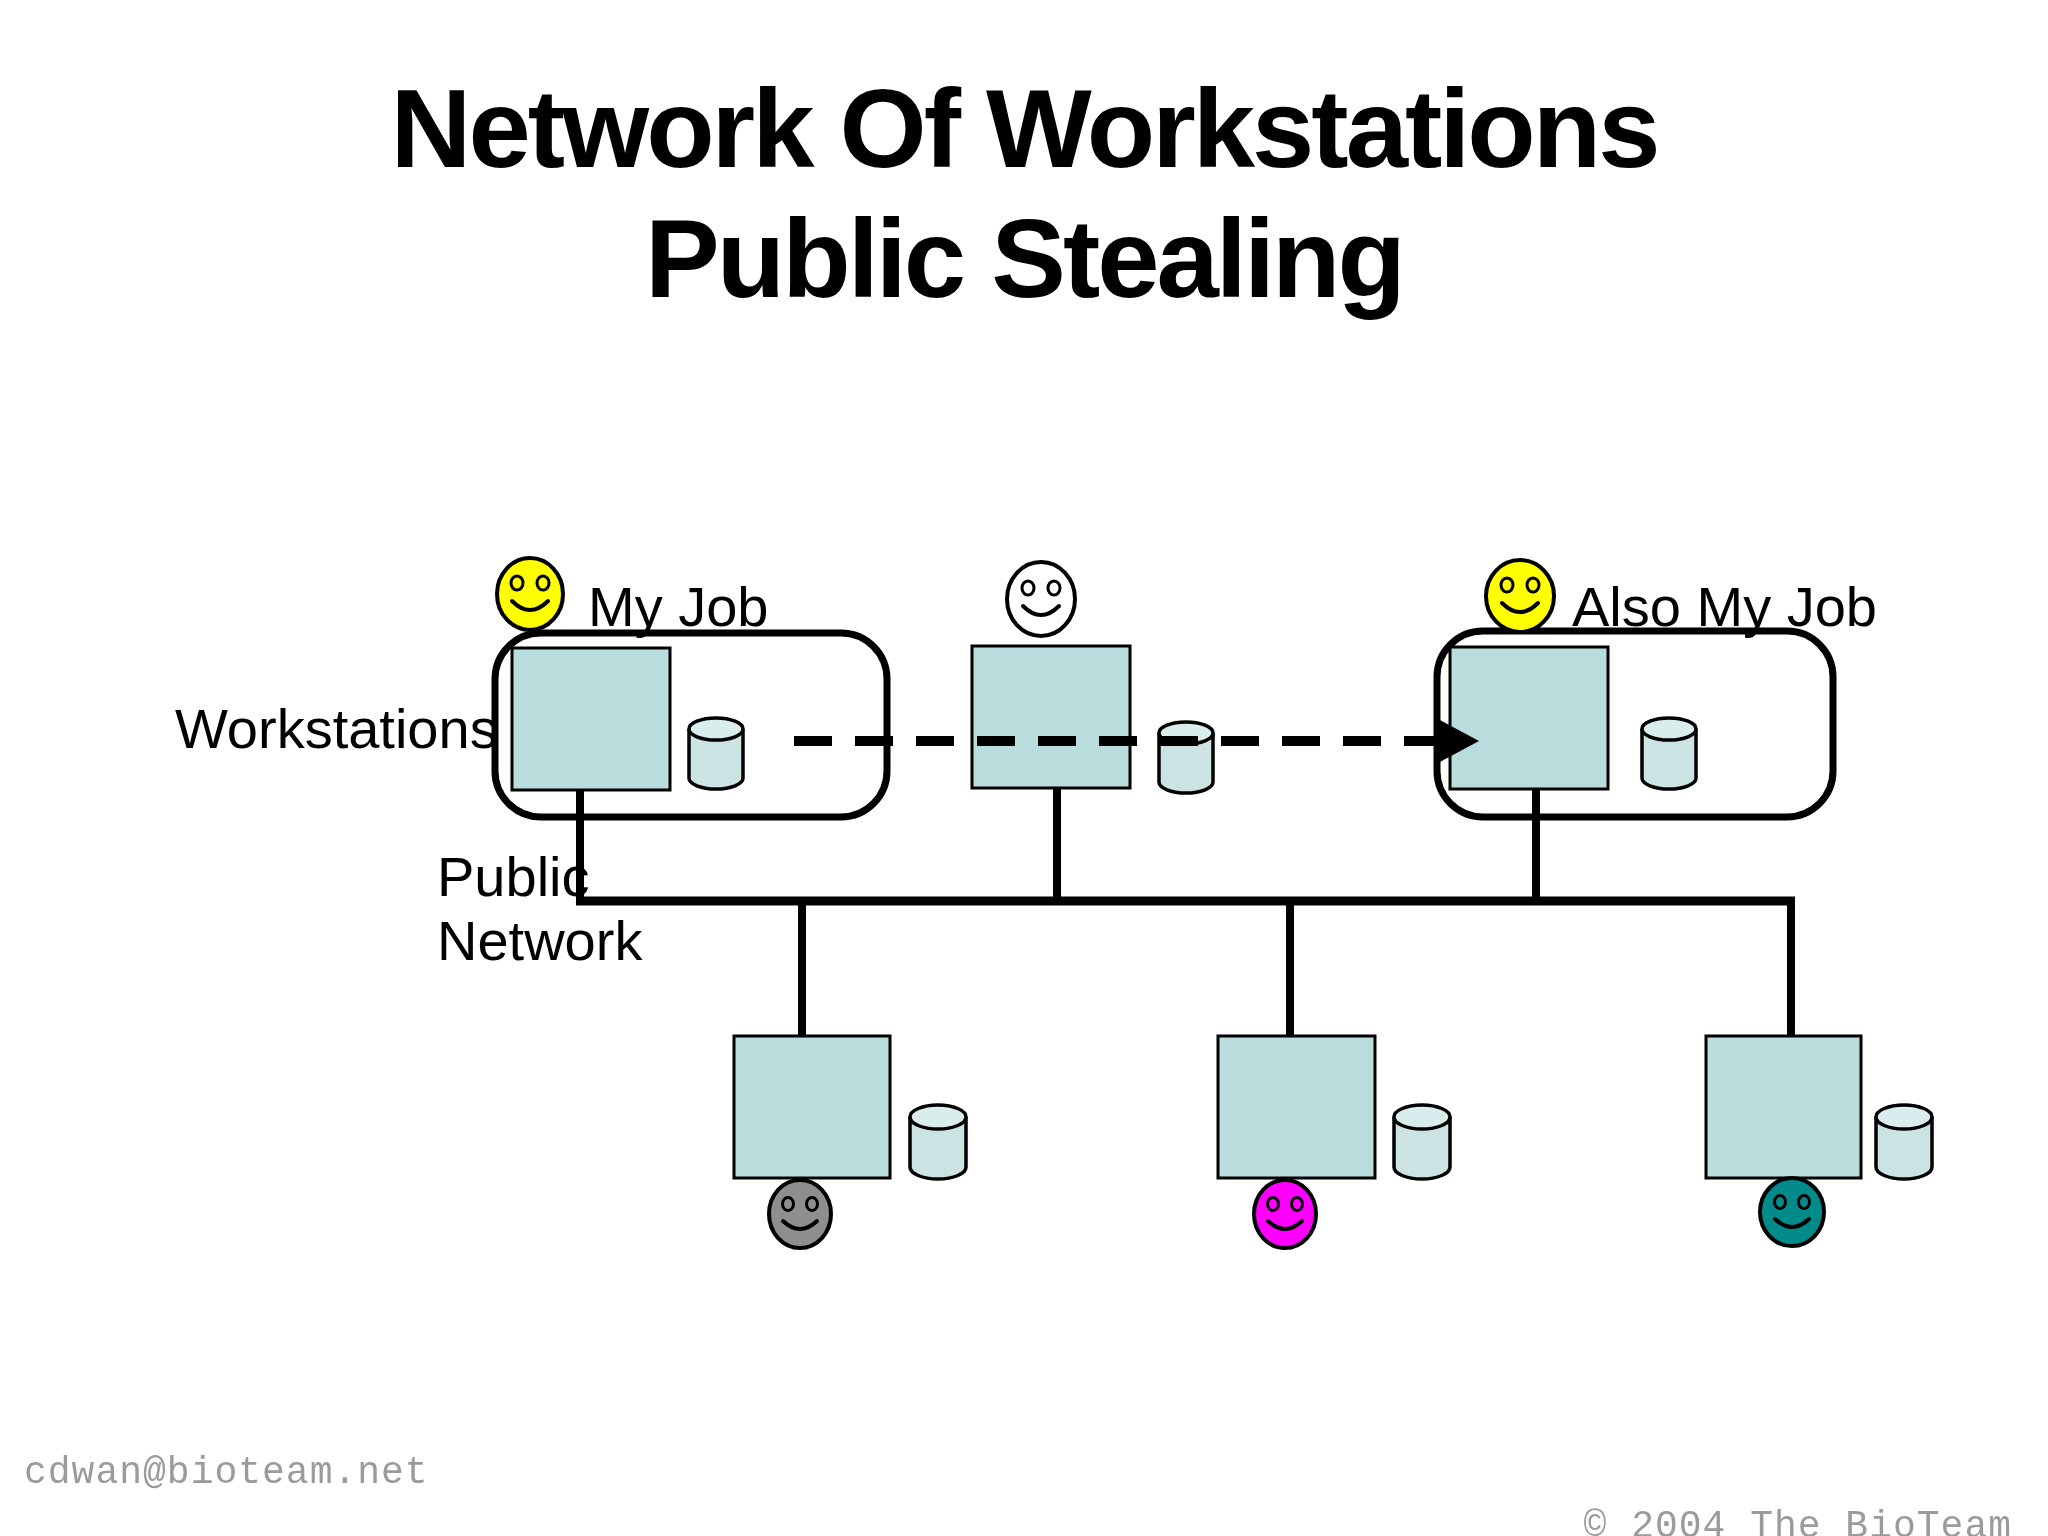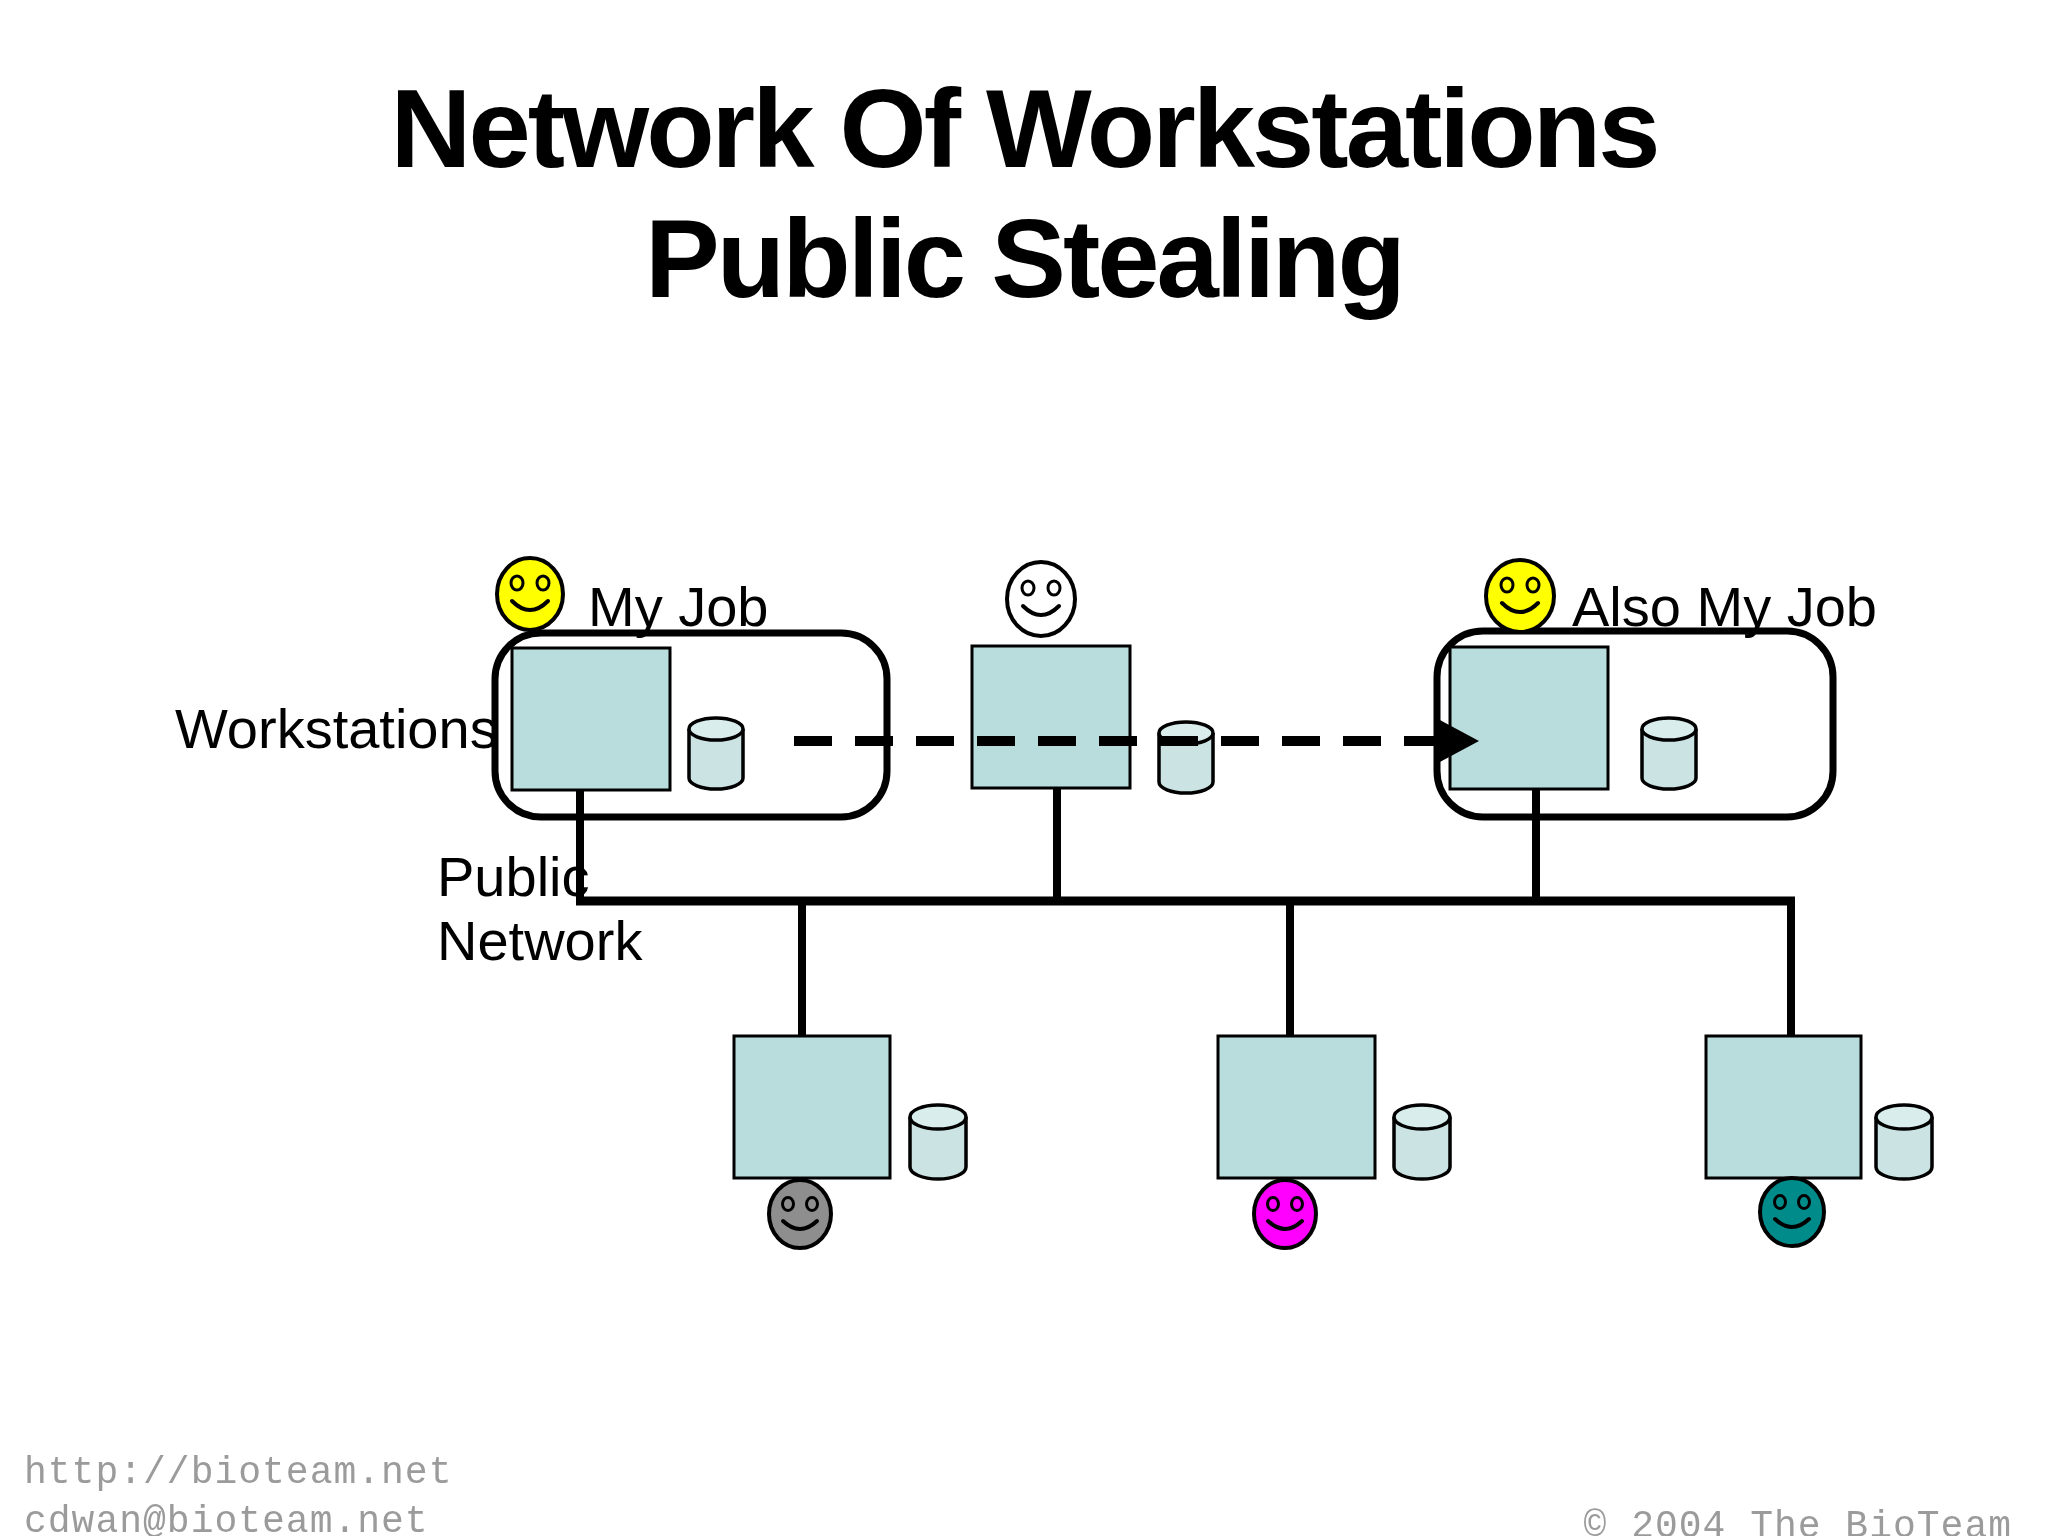--- a/index.html
+++ b/index.html
@@ -157,18 +157,17 @@
     </g>
 
     <text class="dlabel" x="175" y="748">Workstations</text>
     <text class="dlabel" x="588" y="626">My Job</text>
     <text class="dlabel" x="1572" y="626">Also My Job</text>
     <text class="dlabel" x="437" y="896">Public</text>
     <text class="dlabel" x="437" y="960">Network</text>
   </svg>
 
   <div class="footer footer-left">
-    <div style="color: rgb(155, 155, 155);">http://bioteam.net</div>
     <div style="color: rgb(155, 155, 155);">cdwan@bioteam.net</div>
   </div>
   <div class="footer footer-right" style="color: rgb(155, 155, 155);">© 2004 The BioTeam</div>
 
 </div>
 
 </body></html>

